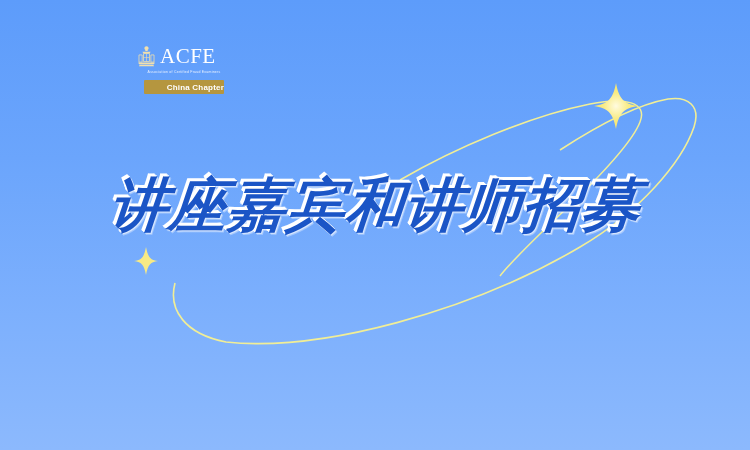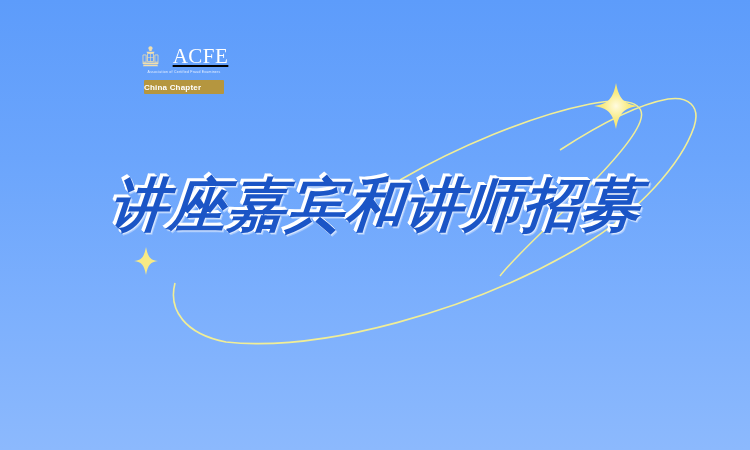--- a/index.html
+++ b/index.html
@@ -33,24 +33,22 @@
   #logo-block {
     position: absolute;
     left: 136px;
     top: 44px;
     width: 96px;
     text-align: center;
   }
   #logo-wordrow {
     display: flex;
     align-items: center;
-    justify-content: center;
-    gap: 12px;
+    gap: 3px;
     height: 24px;
-    text-decoration: underline;
   }
   #logo-mark {
     width: 21px;
     height: 23px;
     flex: 0 0 auto;
   }
   #logo-word {
     font-family: "Liberation Serif", serif;
     font-size: 21px;
     letter-spacing: 0.5px;
@@ -70,21 +68,21 @@
     transform: scale(1.02);
   }
   #chapter-badge {
     margin: 6px auto 0 auto;
     width: 80px;
     height: 14px;
     background: #b5963f;
     border-radius: 1px;
     display: flex;
     align-items: center;
-    justify-content: flex-start;
+    justify-content: flex-end;
   }
   #chapter-badge-label {
     font-family: "Liberation Sans", sans-serif;
     font-size: 8px;
     font-weight: bold;
     color: #ffffff;
     letter-spacing: 0.2px;
     white-space: nowrap;
   }
 

